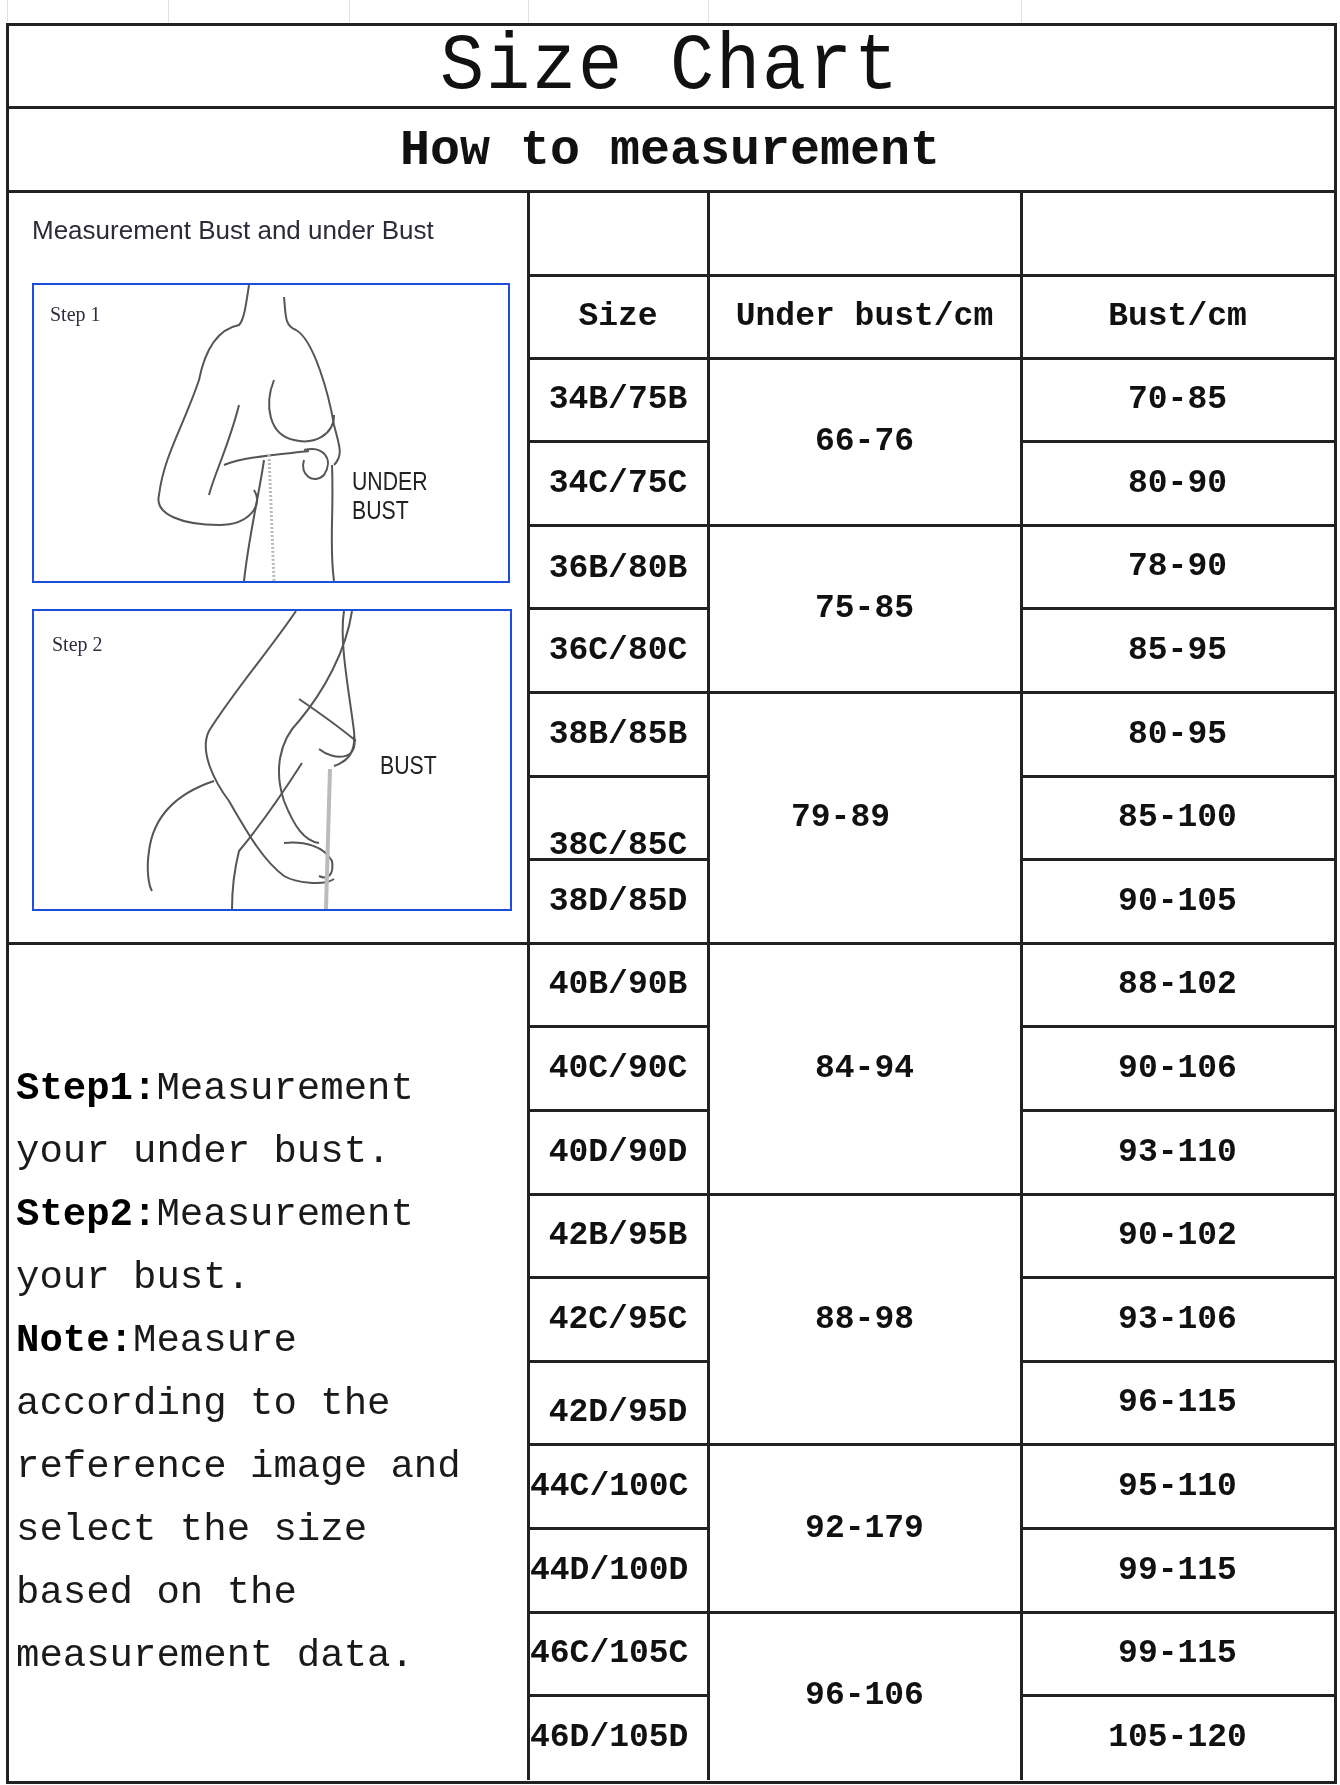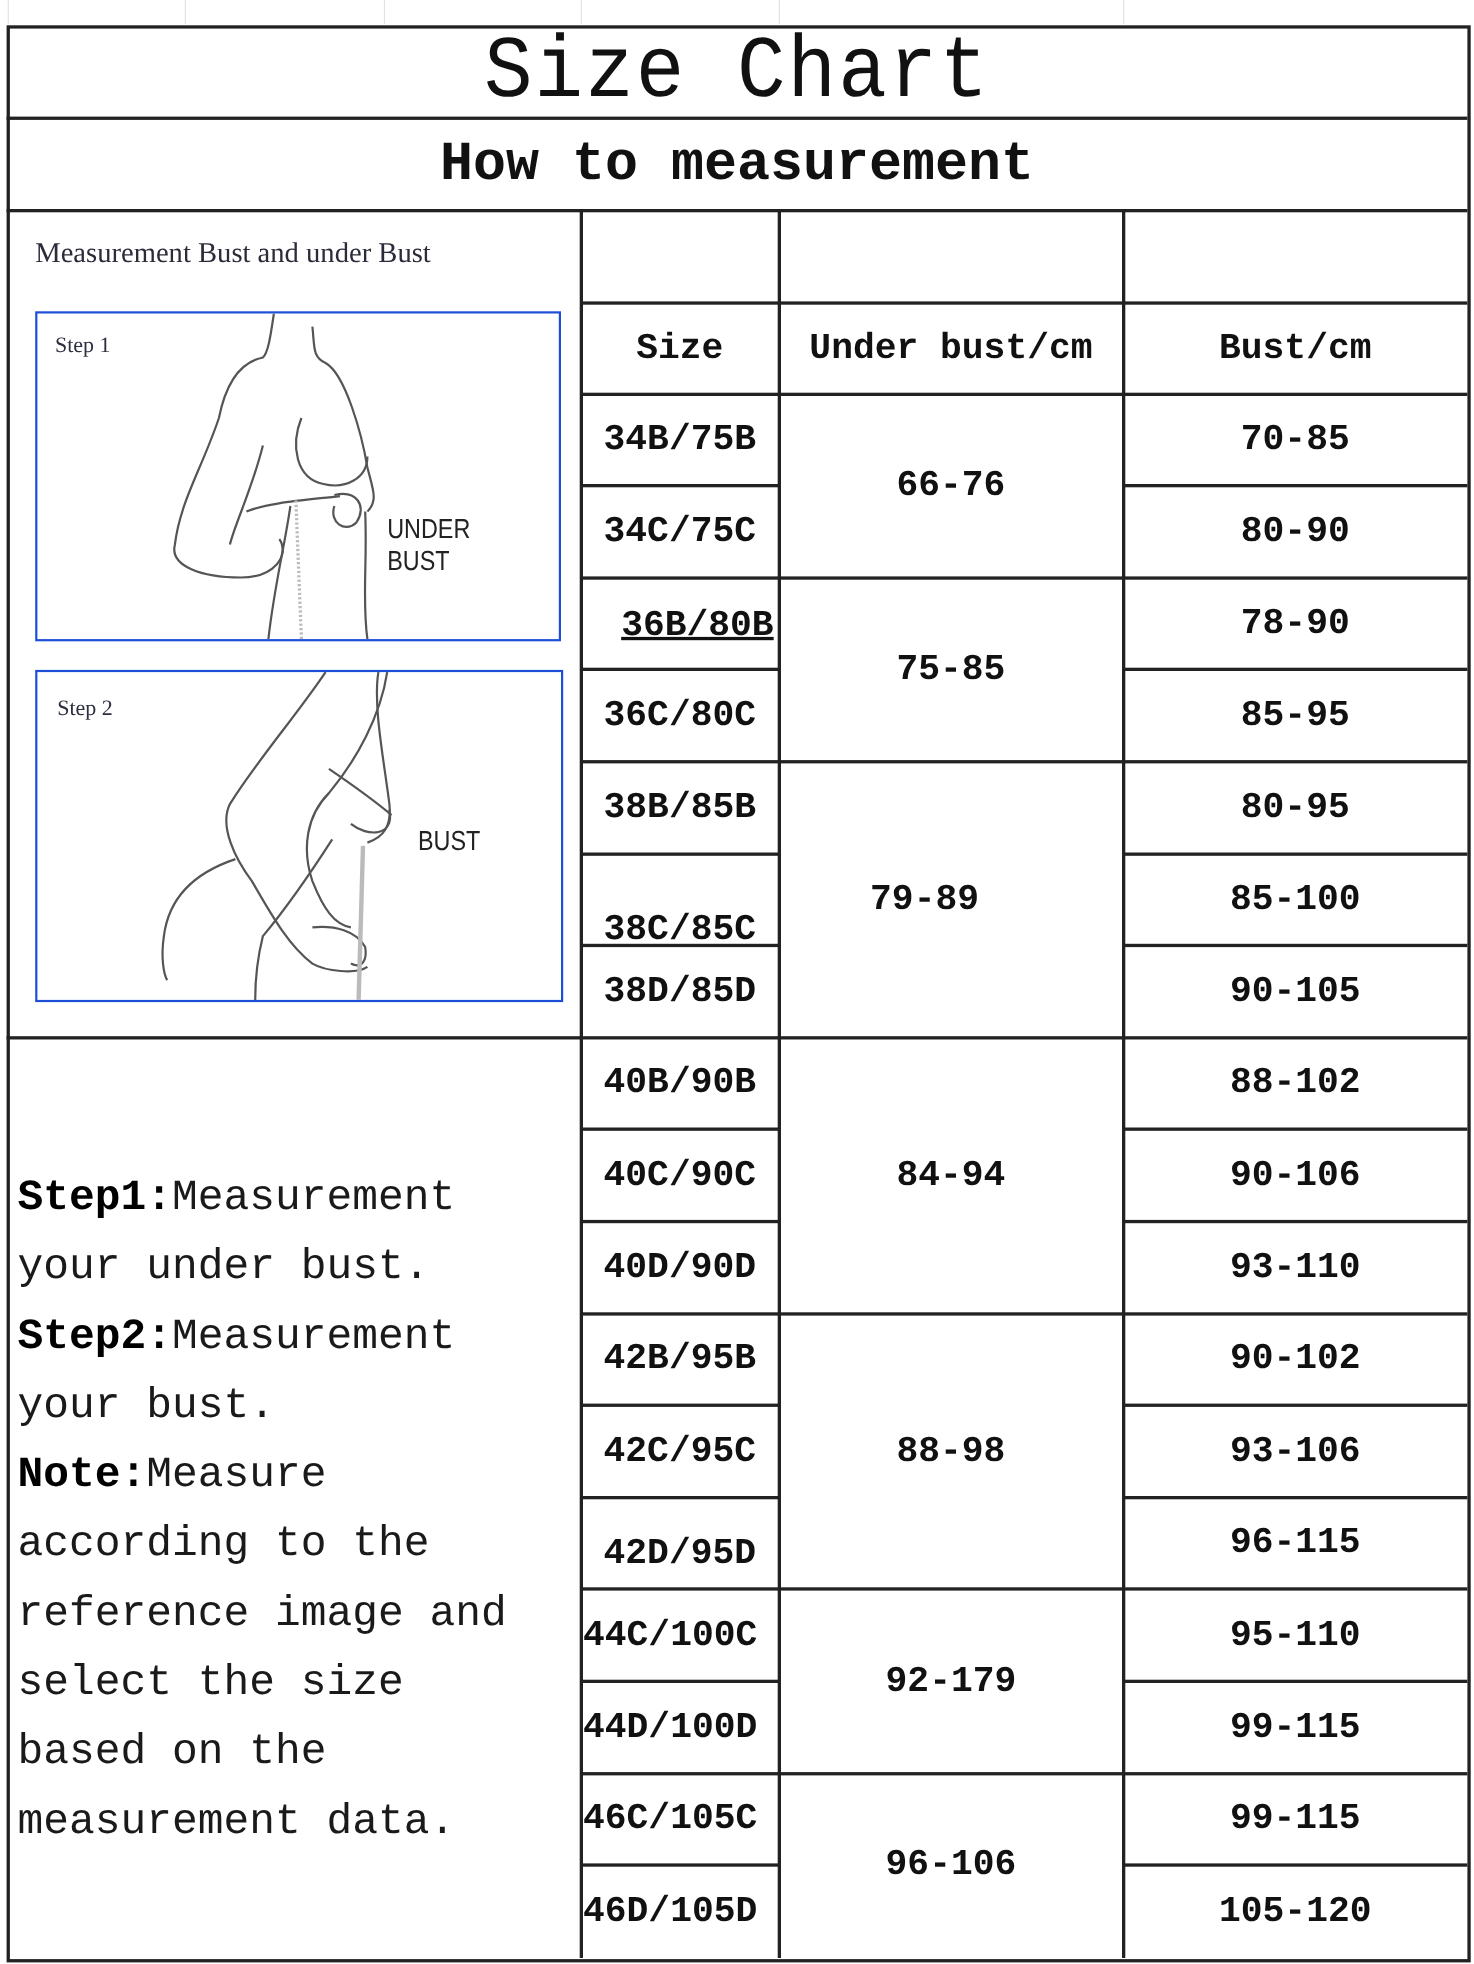--- a/index.html
+++ b/index.html
@@ -5,21 +5,21 @@
   html,body{margin:0;padding:0;background:#fff;}
   body{width:1340px;height:1785px;position:relative;overflow:hidden;font-family:"Liberation Mono","DejaVu Sans Mono",monospace;color:#111;}
   .faint{position:absolute;top:0;height:22px;width:1px;background:#e2e2e2;}
   .frame{position:absolute;left:6px;top:23px;width:1325px;height:1755px;border:3px solid #222;box-sizing:content-box;}
   .hline{position:absolute;height:3px;background:#222;}
   .vline{position:absolute;width:3px;background:#222;}
   .title{position:absolute;left:6px;width:1328px;top:26px;height:80px;display:flex;align-items:center;justify-content:center;font-size:80px;letter-spacing:2px;transform:scaleX(0.92);}
   .subtitle{position:absolute;left:6px;width:1328px;top:110px;height:80px;display:flex;align-items:center;justify-content:center;font-size:50px;font-weight:bold;}
   .cell{position:absolute;display:flex;align-items:center;justify-content:center;font-weight:bold;font-size:33px;white-space:nowrap;}
   .hdr{font-size:33px;}
-  .illus-title{position:absolute;left:32px;top:215px;font-family:Liberation Serif, serif;font-size:26px;color:#2b2b3a;}
+  .illus-title{position:absolute;left:32px;top:215px;font-family:Liberation Sans, sans-serif;font-size:26px;color:#2b2b3a;}
   .step-box{position:absolute;border:2px solid #1d4ed8;background:#fff;}
   .step-label{position:absolute;font-family:"Liberation Serif","DejaVu Serif",serif;font-size:20px;color:#2d2d40;}
   .step-caption{position:absolute;font-family:"Liberation Sans","DejaVu Sans",sans-serif;font-size:25px;color:#222;transform:scaleX(0.85);transform-origin:left;}
   .instructions{position:absolute;left:16px;top:1058px;width:505px;font-family:"Liberation Mono","DejaVu Sans Mono",monospace;font-size:39px;line-height:63px;color:#1a1a1a;}
   .instructions .ln{display:block;white-space:nowrap;}
   .instructions b{font-weight:bold;color:#000;}
 </style>
 </head>
 <body>
 
@@ -102,21 +102,21 @@
     <div class="cell hdr" style="left:708px;top:275px;width:313px;height:83px">Under bust/cm</div>
     <div class="cell hdr" style="left:1021px;top:275px;width:313px;height:83px">Bust/cm</div>
     <div class="cell" style="left:528px;top:358px;width:180px;height:83.6px;">34B/75B</div>
     <div class="cell" style="left:1021px;top:358px;width:313px;height:83.6px">70-85</div>
     <div class="hline" style="left:528px;top:440.1px;width:180px"></div>
     <div class="hline" style="left:1021px;top:440.1px;width:313px"></div>
     <div class="cell" style="left:528px;top:441.6px;width:180px;height:83.6px;">34C/75C</div>
     <div class="cell" style="left:1021px;top:441.6px;width:313px;height:83.6px">80-90</div>
     <div class="hline" style="left:528px;top:523.7px;width:806px"></div>
     <div class="cell" style="left:708px;top:358px;width:313px;height:167.2px">66-76</div>
-    <div class="cell" style="left:544px;top:525.2px;width:180px;height:87px;text-decoration:underline;">36B/80B</div>
+    <div class="cell" style="left:528px;top:525.2px;width:180px;height:87px;">36B/80B</div>
     <div class="cell" style="left:1021px;top:525.2px;width:313px;height:83.6px">78-90</div>
     <div class="hline" style="left:528px;top:607.3px;width:180px"></div>
     <div class="hline" style="left:1021px;top:607.3px;width:313px"></div>
     <div class="cell" style="left:528px;top:608.8px;width:180px;height:83.6px;">36C/80C</div>
     <div class="cell" style="left:1021px;top:608.8px;width:313px;height:83.6px">85-95</div>
     <div class="hline" style="left:528px;top:690.9px;width:806px"></div>
     <div class="cell" style="left:708px;top:525.2px;width:313px;height:167.2px">75-85</div>
     <div class="cell" style="left:528px;top:692.4px;width:180px;height:83.6px;">38B/85B</div>
     <div class="cell" style="left:1021px;top:692.4px;width:313px;height:83.6px">80-95</div>
     <div class="hline" style="left:528px;top:774.5px;width:180px"></div>

